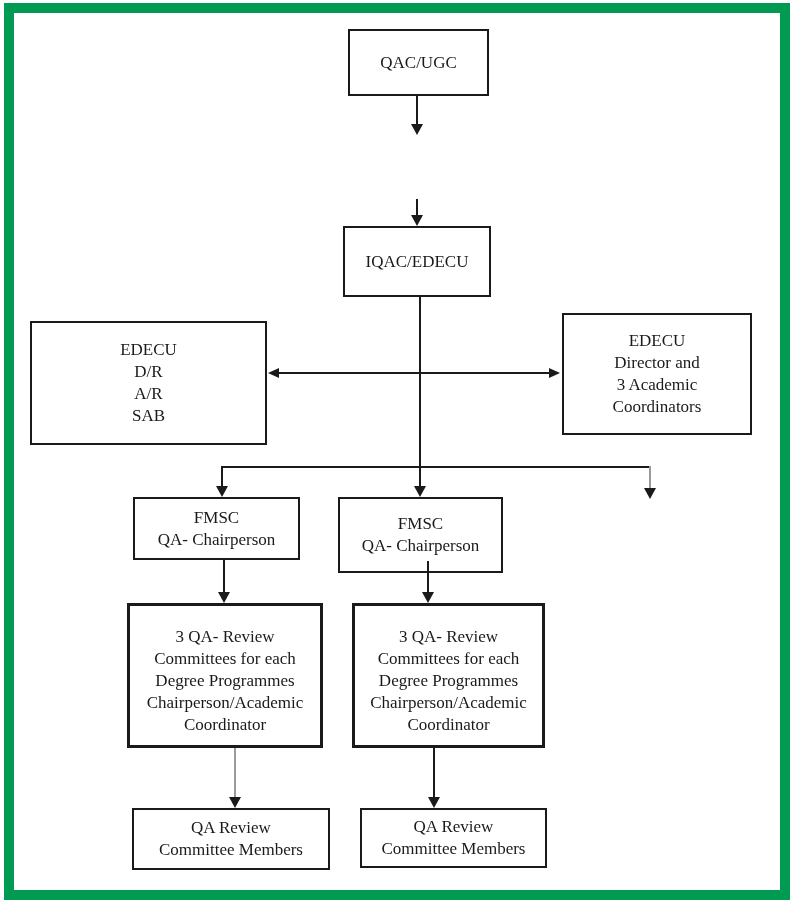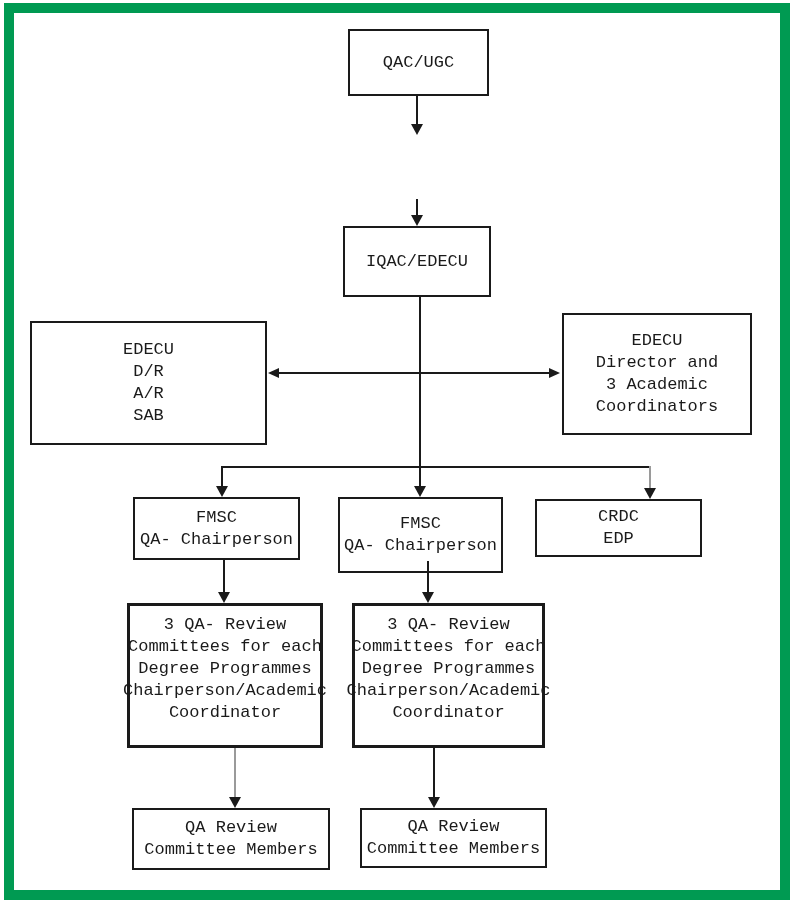--- a/index.html
+++ b/index.html
@@ -17,24 +17,24 @@
     border:10px solid var(--frame-green,#009a52);
   }
   .box{
     position:absolute;
     box-sizing:border-box;
     border:2px solid var(--line-black,#1a1a1a);
     background:#ffffff;
     display:flex;flex-direction:column;
     justify-content:center;align-items:center;
     text-align:center;
-    font-size:17px;line-height:22px;font-family:Liberation Mono, monospace;
+    font-size:17px;line-height:22px;
   }
   .box.thick{border-width:3px;}
-  .box.top-align{justify-content:flex-start;padding-top:8px;}
+  .box.top-align{justify-content:flex-start;padding-top:20px;}
   .txt{white-space:nowrap;}
   .vline,.hline{position:absolute;background:var(--line-black,#1a1a1a);}
   .vline{width:2px;}
   .hline{height:2px;}
   .gray{background:var(--line-gray,#9a9a9a);}
   .arr{position:absolute;width:0;height:0;}
   .arr.down{border-left:6px solid transparent;border-right:6px solid transparent;border-top:11px solid var(--line-black,#1a1a1a);}
   .arr.left{border-top:5px solid transparent;border-bottom:5px solid transparent;border-right:11px solid var(--line-black,#1a1a1a);}
   .arr.right{border-top:5px solid transparent;border-bottom:5px solid transparent;border-left:11px solid var(--line-black,#1a1a1a);}
 </style>
@@ -71,24 +71,20 @@
   <div class="box" style="left:133px;top:497px;width:167px;height:63px;">
     <div class="txt">FMSC</div>
     <div class="txt">QA- Chairperson</div>
   </div>
 
   <div class="box" style="left:338px;top:497px;width:165px;height:76px;">
     <div class="txt">FMSC</div>
     <div class="txt">QA- Chairperson</div>
   </div>
 
-  <div class="box" style="left:535px;top:499px;width:167px;height:58px;">
-    <div class="txt">CRDC</div>
-    <div class="txt">EDP</div>
-  </div>
 
   <div class="box thick top-align" style="left:127px;top:603px;width:196px;height:145px;">
     <div class="txt">3 QA- Review</div>
     <div class="txt">Committees for each</div>
     <div class="txt">Degree Programmes</div>
     <div class="txt">Chairperson/Academic</div>
     <div class="txt">Coordinator</div>
   </div>
 
   <div class="box thick top-align" style="left:352px;top:603px;width:193px;height:145px;">

